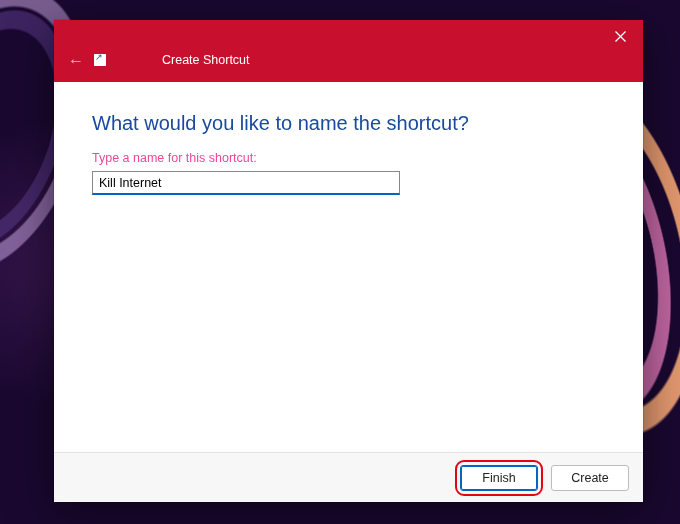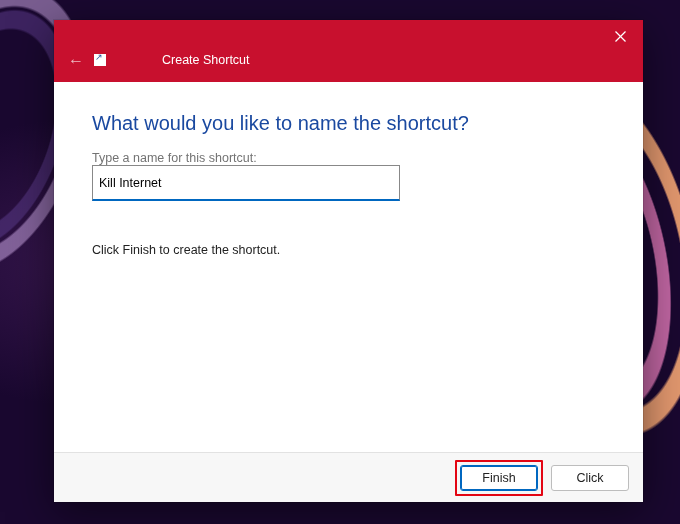--- a/index.html
+++ b/index.html
@@ -119,26 +119,26 @@
       padding: 30px 38px 10px 38px;
     }
     .heading {
       color: #1a49a0;
       font-size: 20px;
       font-weight: 400;
       margin-bottom: 16px;
     }
     .field-label {
       font-size: 12.5px;
-      color: #737373;
-      margin-bottom: 0;
+      color: #ec4899;
+      margin-bottom: 6px;
     }
     .text-input {
       width: 308px;
-      height: 36px;
+      height: 24px;
       border: 1px solid #888;
       border-bottom: 2px solid #0067c0;
       padding: 2px 6px;
       font-family: inherit;
       font-size: 12.5px;
       color: #000;
       outline: none;
     }
     .instruction {
       font-size: 12.5px;
@@ -167,21 +167,21 @@
       cursor: pointer;
       padding: 0 12px;
     }
     .btn-primary {
       border: 1px solid #0067c0;
       box-shadow: inset 0 0 0 1px #0067c0;
     }
     .highlight-box {
       border: 2.5px solid #e30513;
       padding: 3px;
-      border-radius: 1px;
+      border-radius: 9px;
     }
   </style>
 </head>
 <body>
 
 <div class="desktop-bg"></div>
 
 <div class="dialog">
 
   <div class="titlebar">
@@ -193,23 +193,22 @@
         <line x1="0.5" y1="0.5" x2="10.5" y2="10.5" stroke="#fff" stroke-width="1.2"></line>
         <line x1="10.5" y1="0.5" x2="0.5" y2="10.5" stroke="#fff" stroke-width="1.2"></line>
       </svg>
     </div>
   </div>
 
   <div class="content">
     <h1 class="heading">What would you like to name the shortcut?</h1>
     <div class="field-label">Type a name for this shortcut:</div>
     <input type="text" class="text-input" value="Kill Internet" style="">
-    <div class="instruction">Click Finish to create the shortcut.</div>
   </div>
 
   <div class="footer">
     <span class="highlight-box">
       <button class="btn btn-primary">Finish</button>
     </span>
-    <button class="btn">Click</button>
+    <button class="btn">Create</button>
   </div>
 
 </div>
 
 </body></html>

